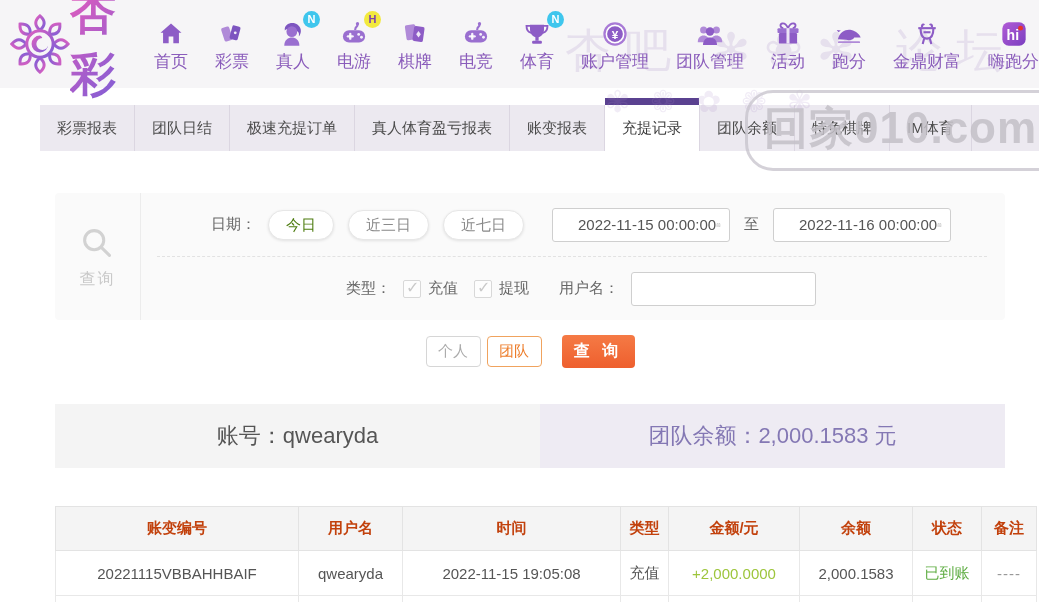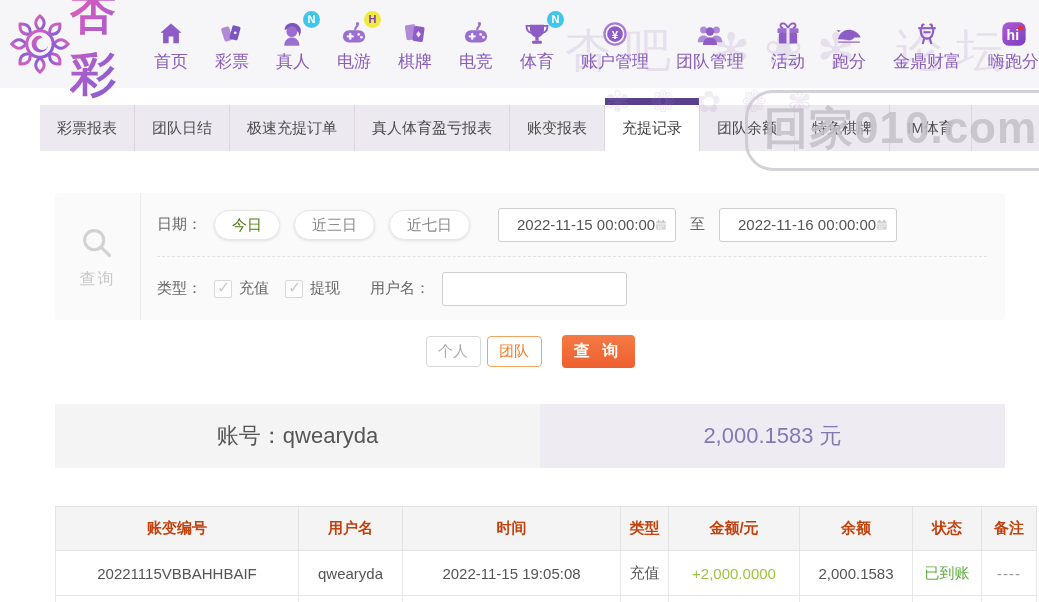--- a/index.html
+++ b/index.html
@@ -43,29 +43,29 @@
   .tab.active { background:#fff; color:#3d3d3d; }
   .tab.active .active-bar { position:absolute; top:-7px; left:0; right:0; height:7px; background:#5a4190; }
 
   
   .filter-panel { margin:42px 0 0 55px; width:950px; background:#fafafa; border-radius:4px;
     display:flex; }
   .search-block { flex:0 0 86px; display:flex; flex-direction:column; align-items:center;
     justify-content:center; border-right:1px solid #ececec; gap:4px; }
   .search-block .search-word { font-size:16px; color:#c9c9c9; letter-spacing:2px; }
   .filter-form { flex:1; padding-left:16px; }
-  .filter-row { display:flex; align-items:center; height:63px; }
+  .filter-row { display:flex; align-items:center; height:63px;justify-content:center; }
   .filter-divider { border-top:1px dashed #e2e2e2; margin-right:18px; }
   .f-label { font-size:15px; color:#666; margin-right:12px; white-space:nowrap; }
   .pill { height:30px; line-height:28px; padding:0 17px; border-radius:15px; background:#fff;
     border:1px solid #e7e7e7; box-shadow:0 1px 3px rgba(0,0,0,.10); font-size:15px; color:#8a8a8a;
     margin-right:14px; cursor:pointer; }
   .pill.selected { color:#4d7c0f; }
   .date-input { width:178px; height:34px; border:1px solid #cfcfcf; border-radius:3px; background:#fff;
-    display:flex; align-items:center; padding:0 8px 0 18px; margin-left:14px; cursor:text; }
+    display:flex; align-items:center; padding:0 8px 0 25px; margin-left:14px; cursor:text; }
   .date-input .date-val { flex:1; font-size:15px; color:#555; white-space:nowrap; }
   .to-label { font-size:15px; color:#666; margin-left:14px; }
   .checkbox-group { display:flex; align-items:center; margin-right:16px; cursor:pointer; }
   .checkbox { width:18px; height:18px; border:1px solid #d8d8d8; border-radius:2px; background:#fdfdfd;
     position:relative; margin-right:7px; }
   .checkbox::after { content:"✓"; position:absolute; left:2px; top:-3px; font-size:16px; color:#c9c9c9; }
   .cb-label { font-size:15px; color:#666; }
   .username-input { width:185px; height:34px; border:1px solid #cfcfcf; border-radius:3px;
     background:#fff; font-size:15px; color:#555; padding:0 8px; outline:none; }
 
@@ -391,20 +391,21 @@
   <button class="btn btn-team">团队</button>
   <button class="btn btn-query">查 询</button>
 </div>
 
 <div class="account-row">
   <div class="account-left">
     <span>账号：</span>
     <span>qwearyda</span>
   </div>
   <div class="account-right">
+    <span>团队余额：</span>
     <span>2,000.1583 元</span>
   </div>
 </div>
 
 <table class="report-table">
   <colgroup>
     <col style="width:243px">
       <col style="width:104px">
       <col style="width:218px">
       <col style="width:48px">

